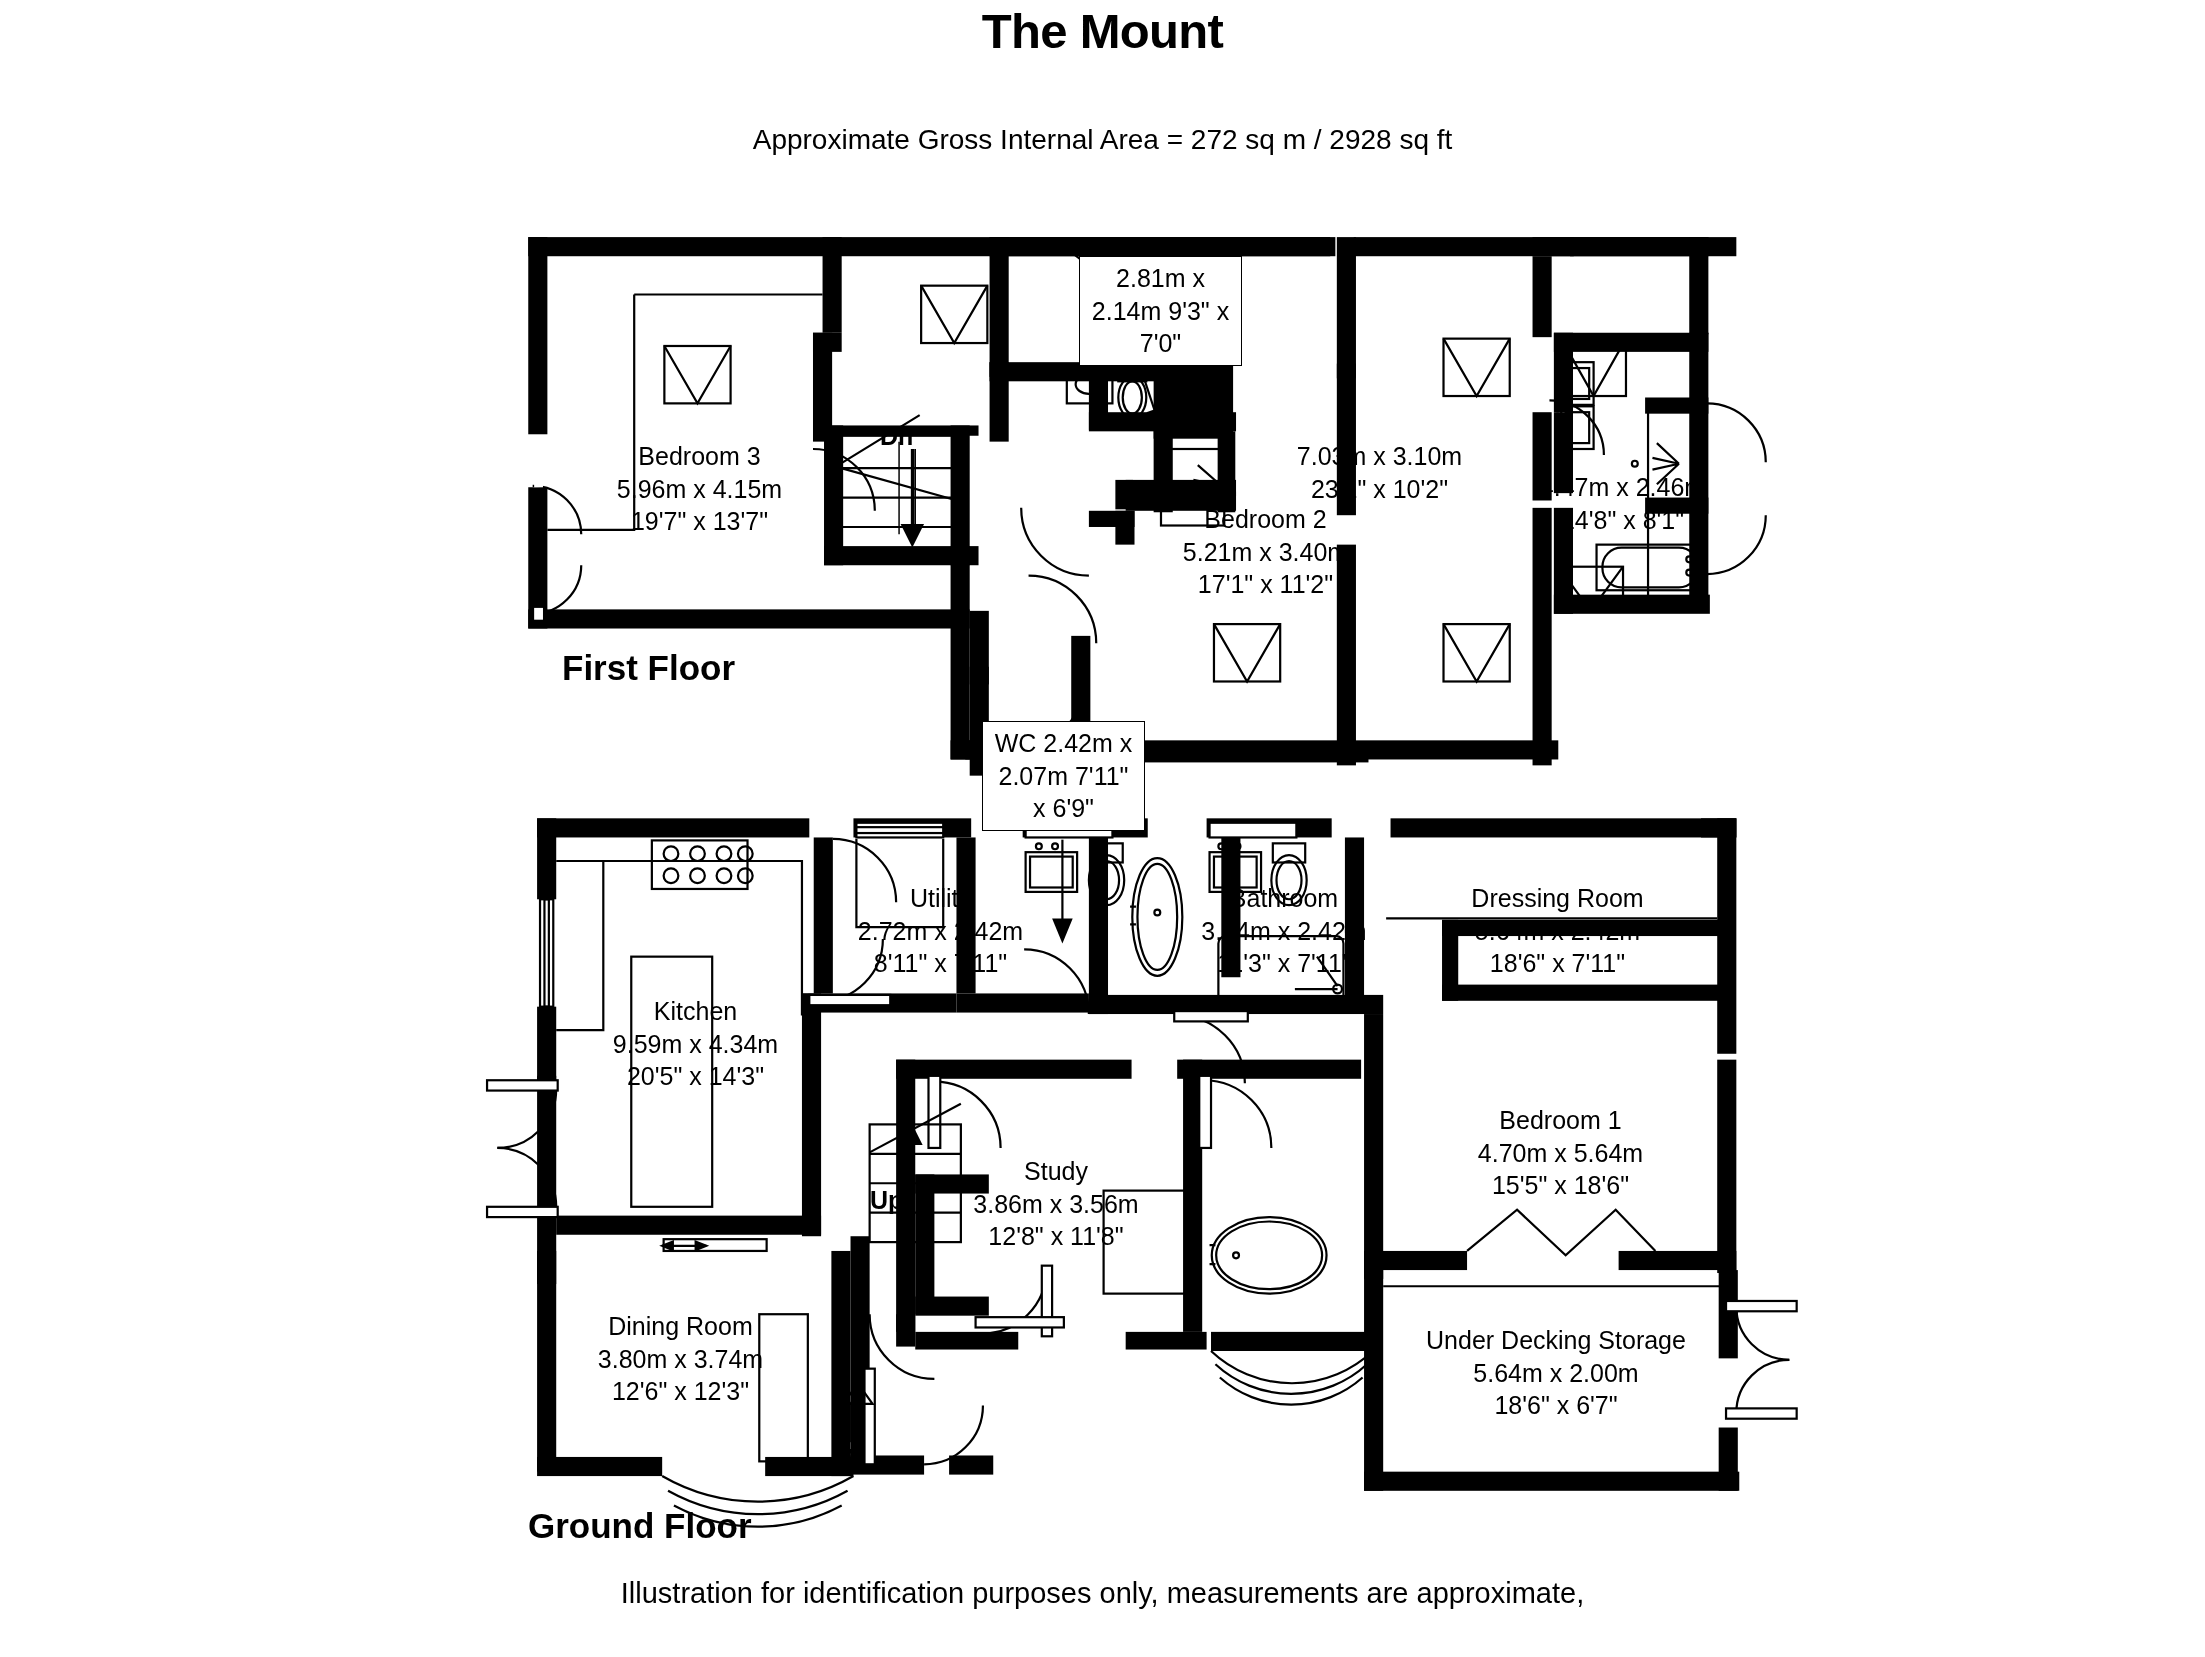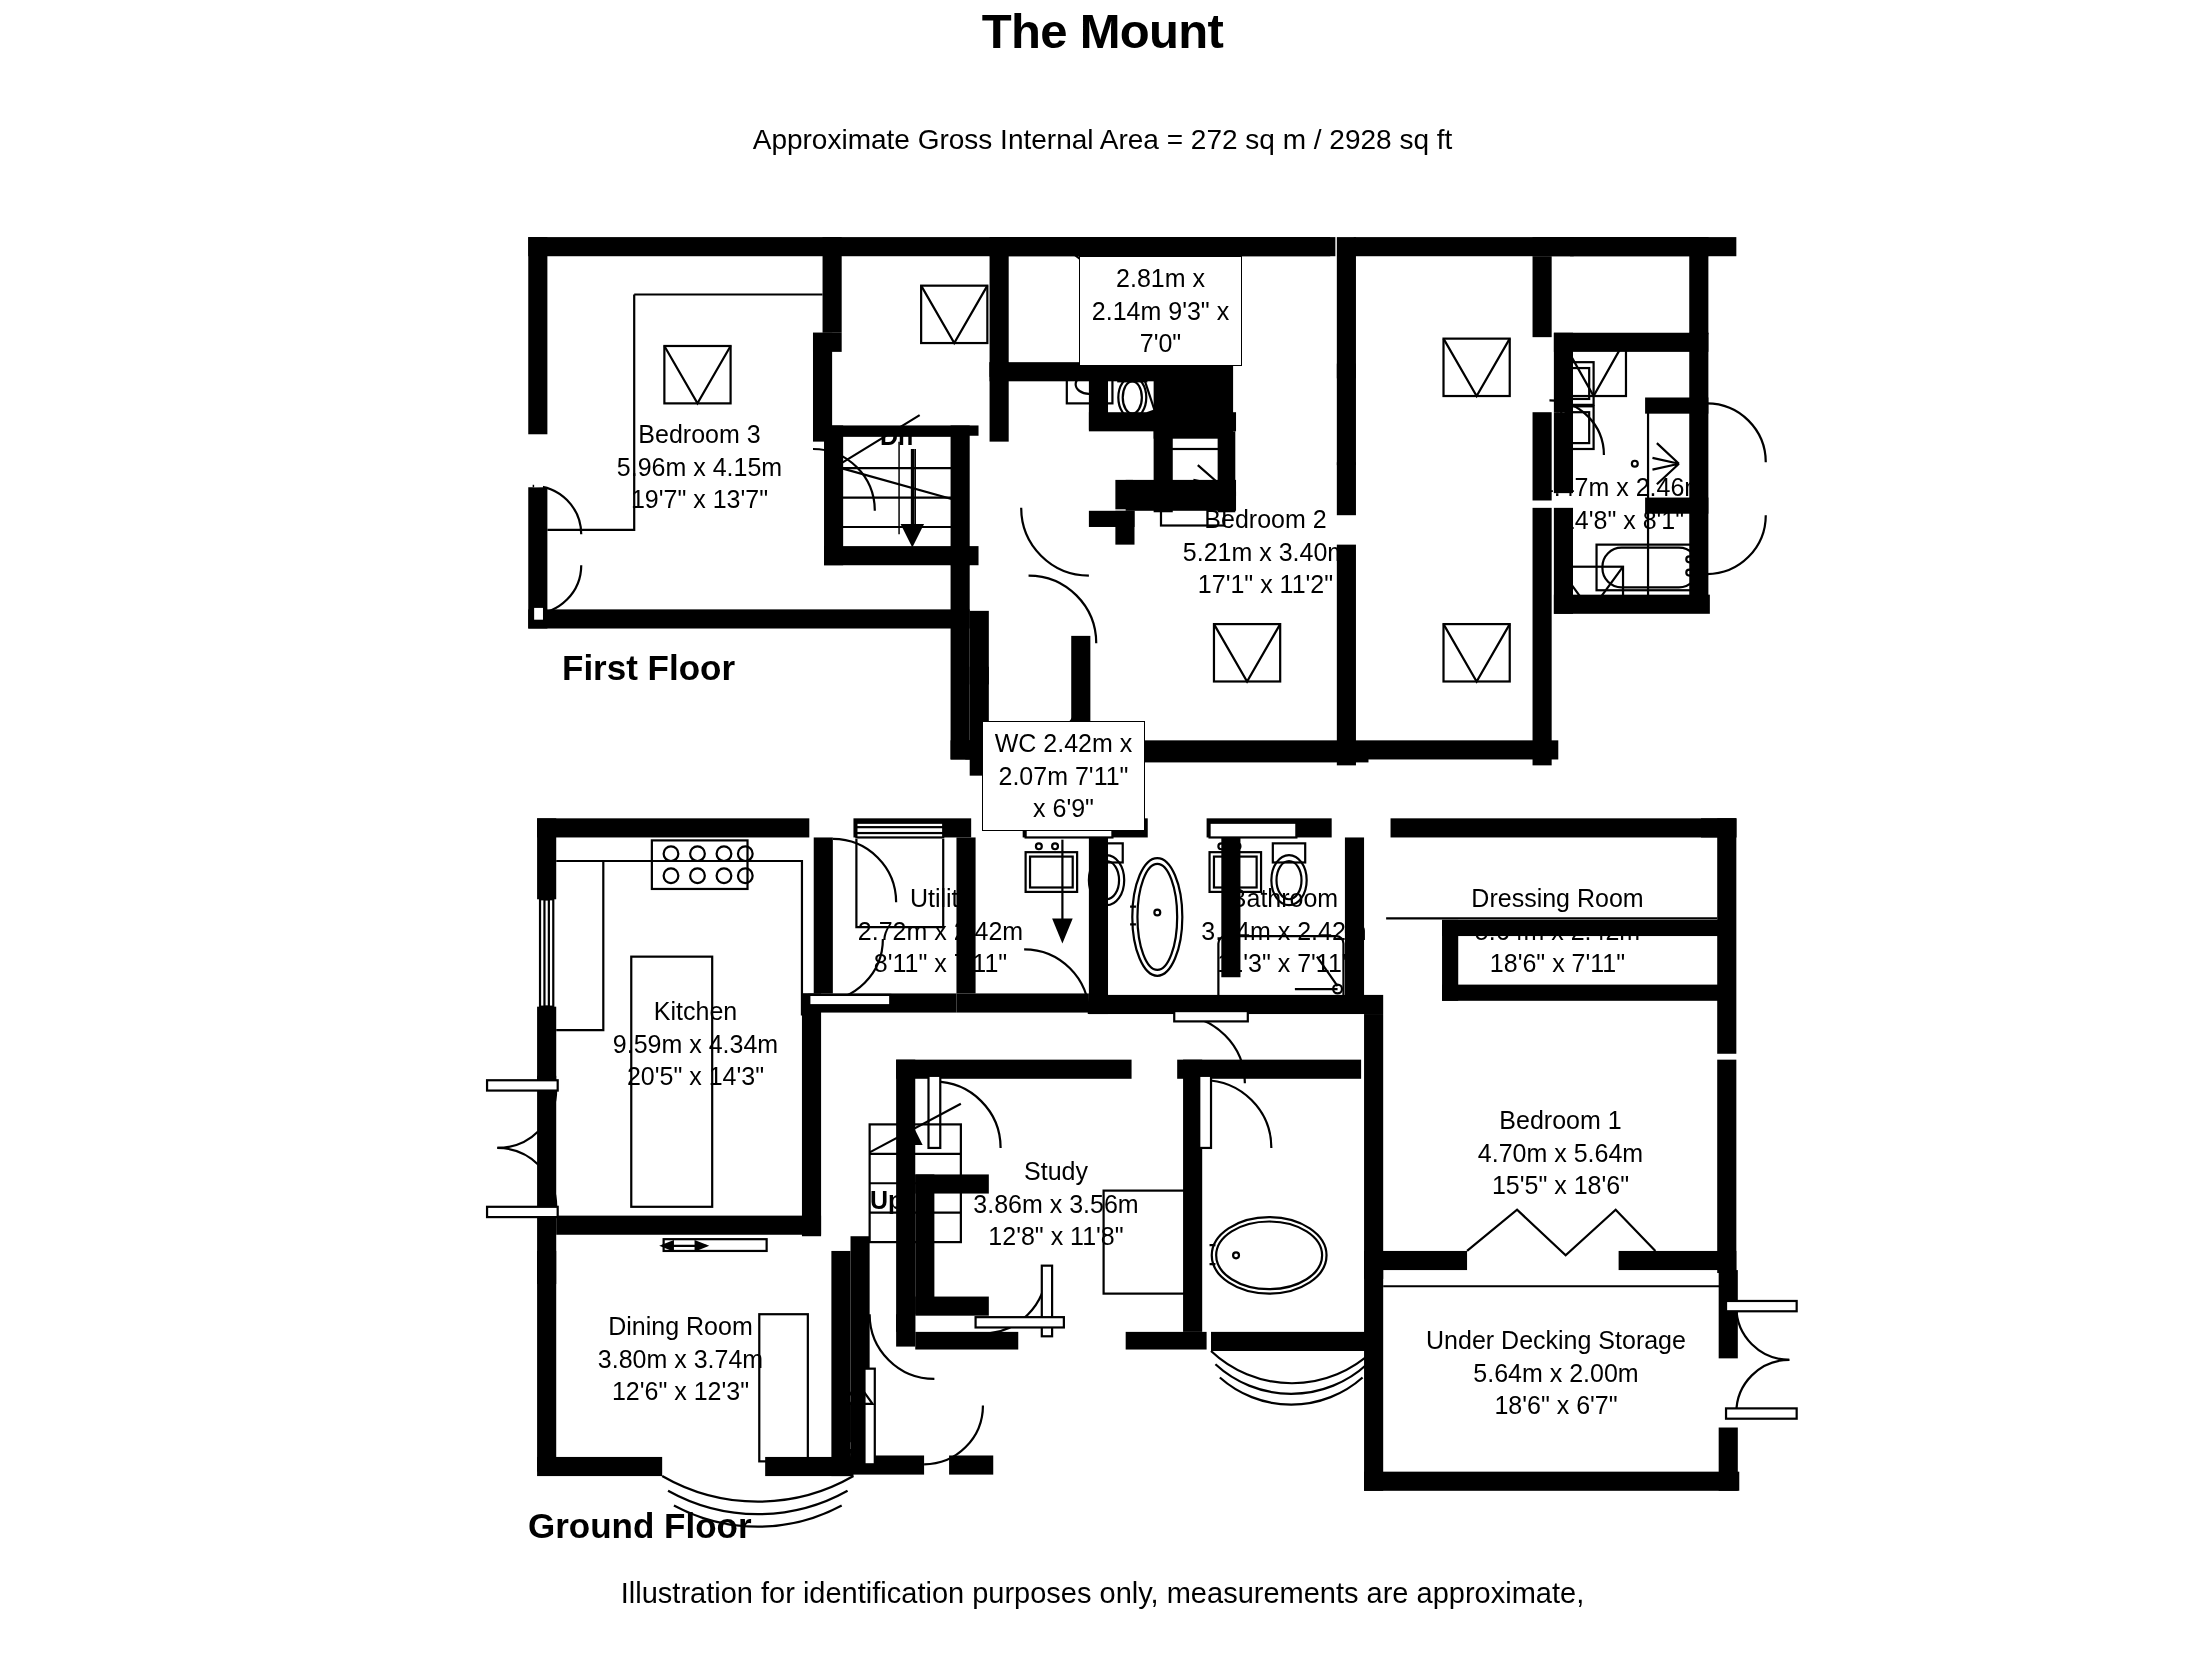--- a/index.html
+++ b/index.html
@@ -389,32 +389,36 @@
         </g>
         <g fill="none" stroke="#000" stroke-width="3">
           <path d="M 1160 1962 L 1160 1908 L 1146 1908 L 1166 1880 L 1186 1908 L 1172 1908 L 1172 1962 Z"></path>
         </g>
       </g>
     </g>
   </svg>
 
   <div class="floor-label" id="ff-label">First Floor</div>
 
-  <div class="rmlabel" style="left:567px;top:418px;width:265px;">
+  <div class="rmlabel" style="left:567px;top:440px;width:265px;">
     <span class="nm">Bedroom 3</span>
     <span class="dm">5.96m x 4.15m</span>
     <span class="dm">19'7" x 13'7"</span>
   </div>
 
   <div class="rmlabel" style="left:1133px;top:503px;width:265px;">
     <span class="nm">Bedroom 2</span>
     <span class="dm">5.21m x 3.40m</span>
     <span class="dm">17'1" x 11'2"</span>
   </div>
 
+  <div class="rmlabel" style="left:1247px;top:440px;width:265px;">
+    <span class="dm">7.03m x 3.10m</span>
+    <span class="dm">23'1" x 10'2"</span>
+  </div>
 
   <div class="rmlabel" style="left:1501px;top:471px;width:243px;">
     <span class="dm">4.47m x 2.46m</span>
     <span class="dm">14'8" x 8'1"</span>
   </div>
 
   <div class="callout" style="left:1079px;top:256px;width:163px;">
     <span class="dm">2.81m x 2.14m</span>
     <span class="dm">9'3" x 7'0"</span>
   </div>

